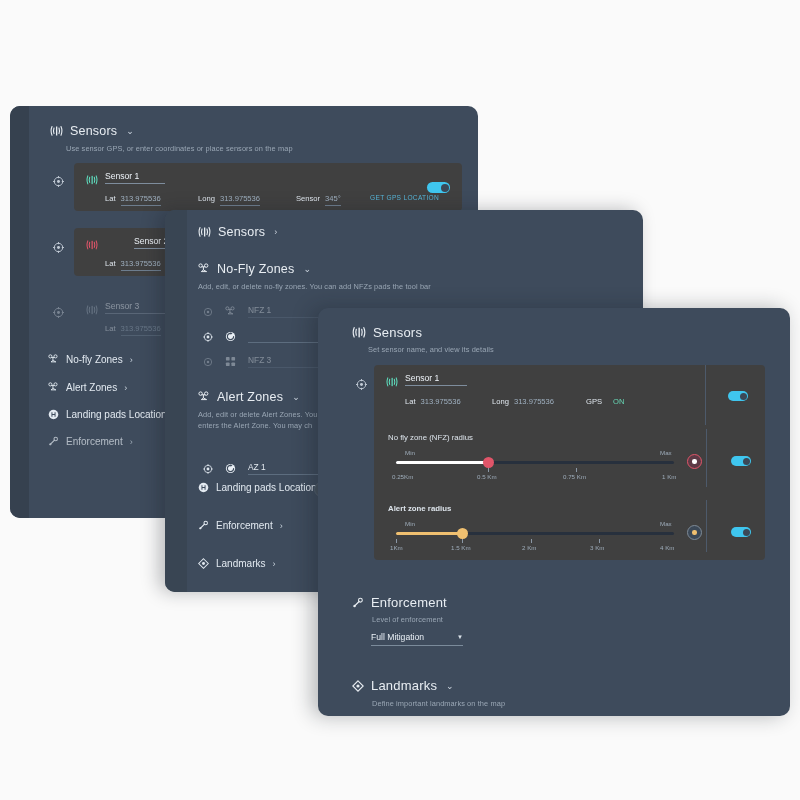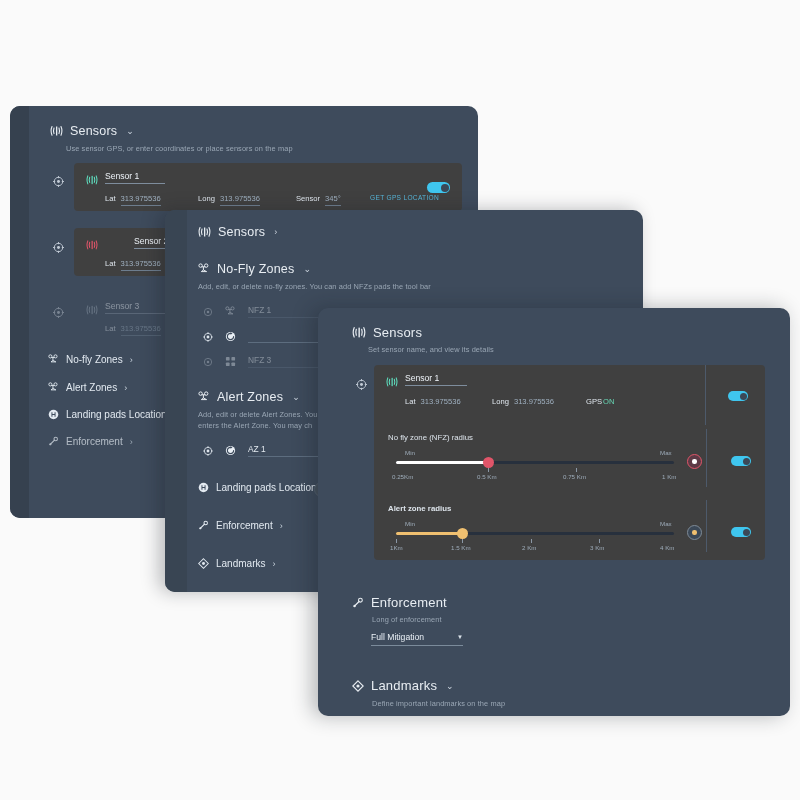--- a/index.html
+++ b/index.html
@@ -391,21 +391,21 @@
           <path d="M3.6 3.8 L7.2 3.8 M5.4 3.8 V7" stroke="#e8edf2" stroke-width="1"></path>
           <path d="M3.3 8.6 H8.6 M5.4 7 L3.3 8.6 M5.4 7 L8.6 8.6" stroke="#e8edf2" stroke-width="1" fill="none"></path>
         </svg>
       </span>
       <span>Alert Zones</span>
       <span class="chev">⌄</span>
     </div>
     <div class="sec-sub" style="position:absolute; left:33px; top:200px; width:150px;">Add, edit or delete Alert Zones. You</div>
     <div class="sec-sub" style="position:absolute; left:33px; top:211px; width:150px;">enters the Alert Zone. You may ch</div>
 
-    <div class="zone-row" style="position:absolute; left:38px; top:234px;">
+    <div class="zone-row" style="position:absolute; left:38px; top:252px;">
       <span class="ico">
         <svg width="10" height="10" viewBox="0 0 12 12">
           <circle cx="6" cy="6" r="4.4" fill="none" stroke="#dfe6ed" stroke-width="1"></circle>
           <circle cx="6" cy="6" r="1.7" fill="#dfe6ed"></circle>
           <path d="M6 0.6V1.9M6 10.1V11.4M0.6 6H1.9M10.1 6H11.4" stroke="#dfe6ed" stroke-width="1" stroke-linecap="round"></path>
         </svg>
       </span>
       <span class="ico">
         <svg width="11" height="11" viewBox="0 0 12 12">
           <circle cx="6" cy="6" r="5" fill="#eaf0f6"></circle>
@@ -491,21 +491,21 @@
       <div class="name-field" style="position:absolute; left:31px; top:8px; width:62px;">Sensor 1</div>
 
       <div style="position:absolute; left:31px; top:32px; display:flex; align-items:baseline; gap:5px;">
         <span class="field-label">Lat</span>
         <span class="field-val">313.975536</span>
       </div>
       <div style="position:absolute; left:118px; top:32px; display:flex; align-items:baseline; gap:5px;">
         <span class="field-label">Long</span>
         <span class="field-val">313.975536</span>
       </div>
-      <div style="position:absolute; left:212px; top:32px; display:flex; align-items:center; gap:1px;">
+      <div style="position:absolute; left:212px; top:32px; display:flex; align-items:center; gap:11px;">
         <span class="field-label">GPS</span>
         <span style="color:#66d6b4; font-size:7.6px;">ON</span>
       </div>
 
       <div class="vsep" style="right:59px; top:0; height:60px;"></div>
       <div class="toggle sm" style="position:absolute; right:17px; top:26px;">
         <div class="knob"></div>
       </div>
 
       <div class="slider-block" style="position:absolute; left:0; top:60px; width:391px; height:67px;">
@@ -567,21 +567,21 @@
     <div class="sec-head big" style="position:absolute; left:34px; top:287px;">
       <span class="ico">
         <svg width="12" height="12" viewBox="0 0 12 12">
           <circle cx="8.4" cy="3.2" r="1.9" fill="none" stroke="#e8edf2" stroke-width="1.1"></circle>
           <path d="M7.1 4.5 L2.2 9.4" stroke="#e8edf2" stroke-width="1.3" stroke-linecap="round"></path>
           <circle cx="2.6" cy="9" r="1.2" fill="#e8edf2"></circle>
         </svg>
       </span>
       <span>Enforcement</span>
     </div>
-    <div class="sec-sub" style="position:absolute; left:54px; top:307px;">Long of enforcement</div>
+    <div class="sec-sub" style="position:absolute; left:54px; top:307px;">Level of enforcement</div>
 
     <div class="select" style="position:absolute; left:53px; top:324px; width:92px;">
       <span>Full Mitigation</span>
       <span class="caret">▼</span>
     </div>
 
     <div class="sec-head big" style="position:absolute; left:34px; top:370px;">
       <span class="ico">
         <svg width="12" height="12" viewBox="0 0 12 12">
           <path d="M6 0.8 L11.2 6 L6 11.2 L0.8 6 Z" fill="none" stroke="#e8edf2" stroke-width="1.1"></path>

